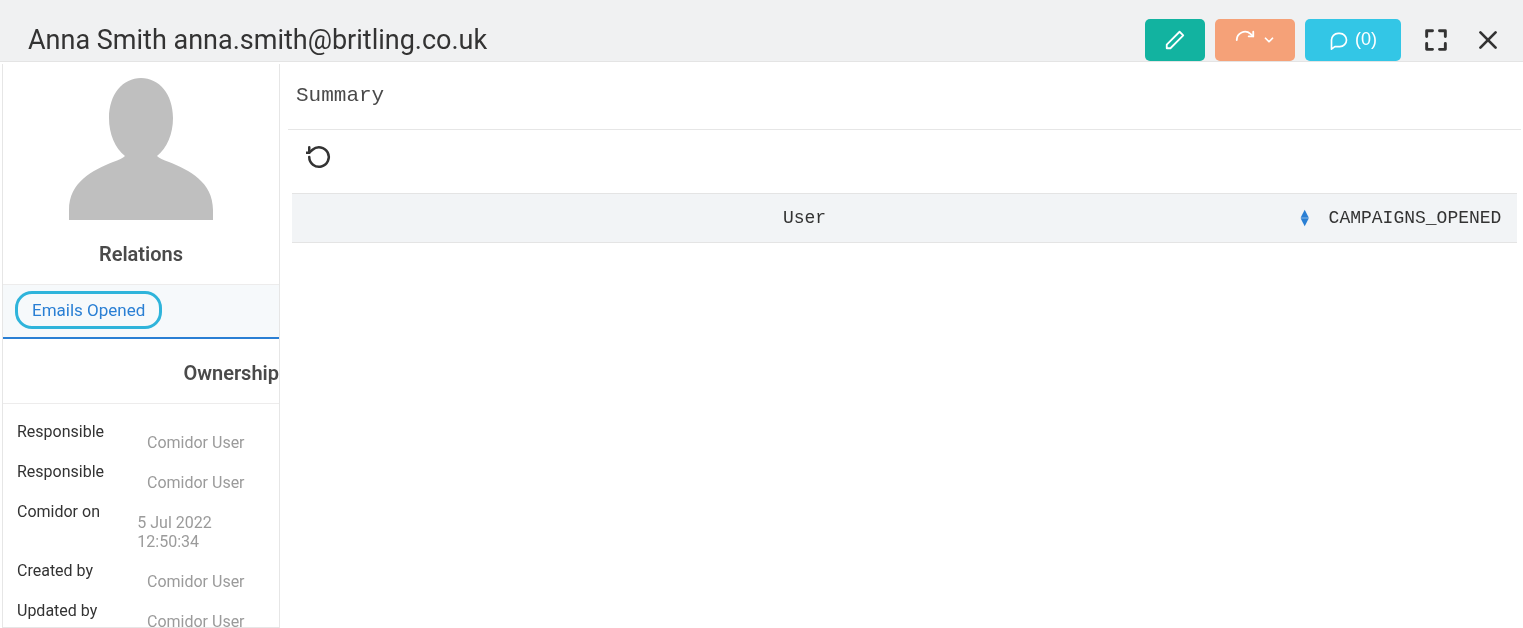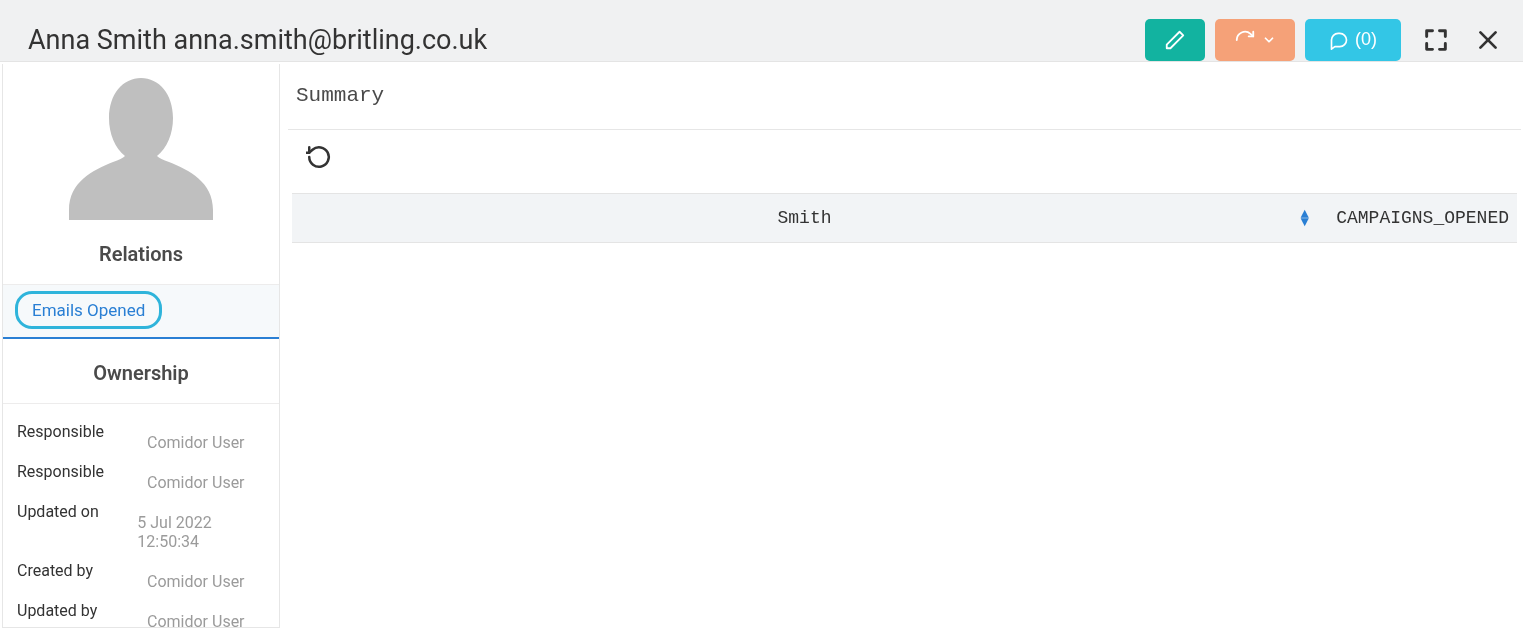--- a/index.html
+++ b/index.html
@@ -65,21 +65,21 @@
   .avatar-wrap { display: flex; justify-content: center; padding: 6px 0 22px 0; }
   .avatar-wrap svg { display: block; }
 
   .sidebar-section-title {
     text-align: center;
     font-size: 20px;
     font-weight: 600;
     color: #4a4a4a;
     padding: 0 0 18px 0;
   }
-  .ownership-title { padding: 22px 0 18px 0; border-bottom: 1px solid #edecec; }
+  .ownership-title { padding: 22px 0 18px 0; border-bottom: 1px solid #edecec; text-align: right; }
 
   .relation-row {
     border-top: 1px solid #edecec;
     border-bottom: 2px solid #2a7fd4;
     background: #f6f9fb;
     padding: 6px 12px 8px 12px;
   }
   .relation-pill {
     display: inline-block;
     border: 3px solid #2fb4db;
@@ -123,21 +123,21 @@
     font-weight: 400;
     font-size: 18px;
     color: #333;
     padding: 14px 8px;
     border-top: 1px solid #e4e4e4;
     border-bottom: 1px solid #e4e4e4;
     position: relative;
     text-align: center;
   }
   th.title-col { }
-  th.campaign-col { width: 200px; text-align: right; padding-left: 4px; }
+  th.campaign-col { width: 200px; text-align: center; padding-left: 4px; }
   .sort-icon {
     position: absolute;
     right: 8px;
     top: 50%;
     transform: translateY(-50%);
     color: #2a7fd4;
     font-size: 14px;
     line-height: 8px;
   }
 </style>
@@ -209,21 +209,21 @@
     <div class="ownership-list">
       <div class="ownership-item">
         <div class="ownership-label">Responsible</div>
         <div class="ownership-value">Comidor User</div>
       </div>
       <div class="ownership-item">
         <div class="ownership-label">Responsible</div>
         <div class="ownership-value">Comidor User</div>
       </div>
       <div class="ownership-item">
-        <div class="ownership-label">Updated on</div>
+        <div class="ownership-label">Comidor on</div>
         <div class="ownership-value">5 Jul 2022 12:50:34</div>
       </div>
       <div class="ownership-item">
         <div class="ownership-label">Created by</div>
         <div class="ownership-value">Comidor User</div>
       </div>
       <div class="ownership-item">
         <div class="ownership-label">Updated by</div>
         <div class="ownership-value">Comidor User</div>
       </div>
@@ -240,21 +240,21 @@
           <polyline points="21 3 21 8 16 8" transform="translate(-18,0)"></polyline>
         </svg>
       </button>
     </div>
 
     <div class="table-wrap">
       <table>
         <thead>
           <tr>
             <th class="title-col">
-              <span>Smith</span>
+              <span>User</span>
               <span class="sort-icon">▲<br>▼</span>
             </th>
             <th class="campaign-col">
               <span>CAMPAIGNS_OPENED</span>
             </th>
           </tr>
         </thead>
         <tbody></tbody>
       </table>
     </div>

